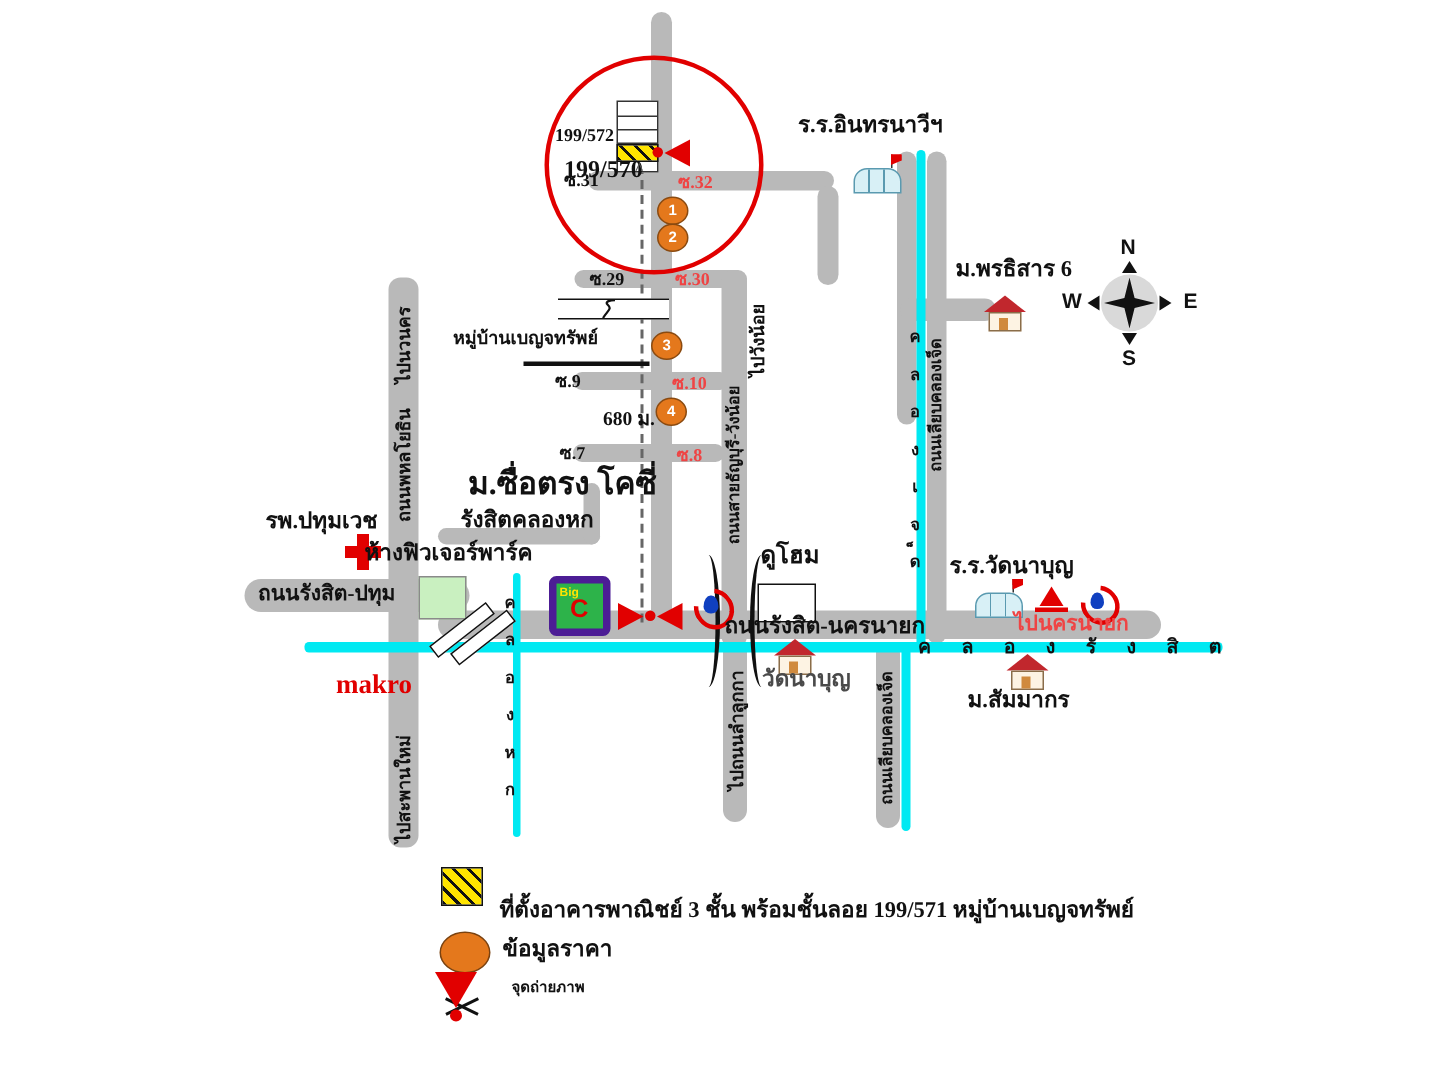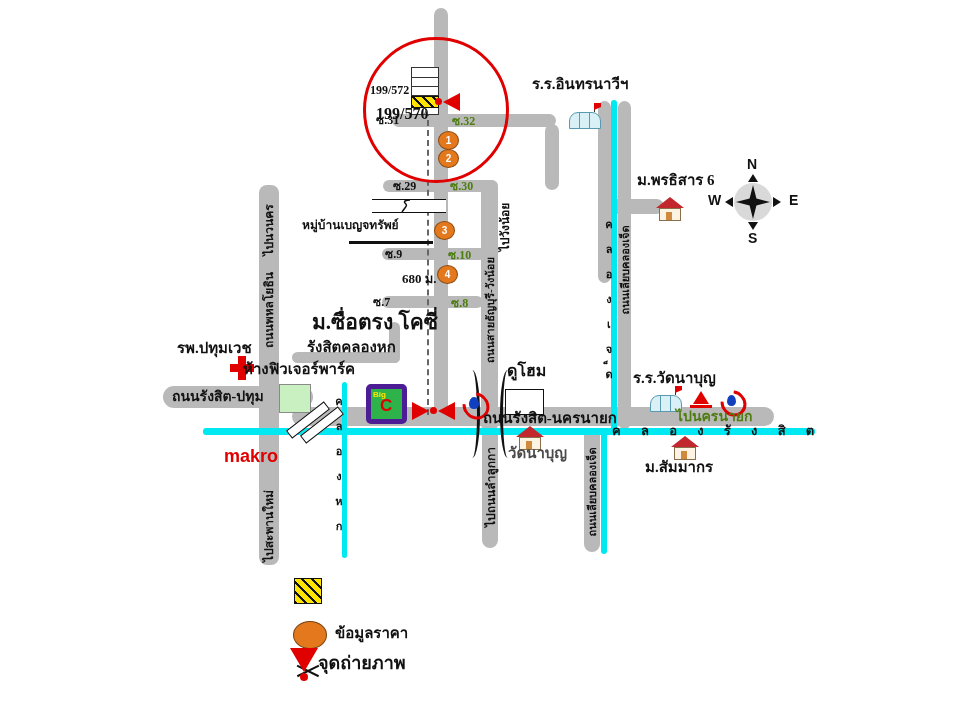--- a/index.html
+++ b/index.html
@@ -2,21 +2,21 @@
 <html><head>
 <meta charset="utf-8">
 <style>
   html,body{margin:0;padding:0;background:#fff}
   .stage{position:relative;width:960px;height:720px;background:#fff;overflow:hidden;
          font-family:"Liberation Serif","DejaVu Serif",serif}
   .abs{position:absolute}
   .road{position:absolute;background:#b9b9b9;border-radius:8px}
   .canal{position:absolute;background:#00e9f2;border-radius:3px}
   .lbl{position:absolute;font-weight:bold;color:#111;white-space:nowrap;line-height:1}
-  .white{color:#4d7c0f}
+  .white{color:#ef4444}
   .rot{position:absolute;font-weight:bold;color:#111;white-space:nowrap;line-height:1;
        transform:translate(-50%,-50%) rotate(-90deg)}
   .stack{position:absolute;font-weight:bold;color:#111;writing-mode:vertical-rl;
          text-orientation:upright;letter-spacing:7px;line-height:1}
   .marker{position:absolute;width:19px;height:17px;background:#e4781c;border:1.5px solid #8a4a10;
           border-radius:50%;color:#fff;font:bold 10px "Liberation Sans",sans-serif;
           display:flex;align-items:center;justify-content:center;z-index:6}
   .dot{position:absolute;background:#e10000;border-radius:50%;width:7px;height:7px;z-index:6}
   .tri-l{position:absolute;width:0;height:0;border:9px solid transparent;border-left:none;
          border-right:17px solid #e10000;z-index:6}
@@ -100,21 +100,21 @@
   <div class="tri-l" style="left:443px;top:93px"></div>
 
   <div class="tri-r" style="left:412px;top:402px"></div>
   <div class="dot" style="left:430px;top:407px"></div>
   <div class="tri-l" style="left:438px;top:402px"></div>
 
   <div class="lbl" style="left:376px;top:114px;font-size:12px;z-index:8">ซ.31</div>
   <div class="lbl white" style="left:452px;top:115px;font-size:12px;z-index:8">ซ.32</div>
   <div class="lbl" style="left:393px;top:180px;font-size:12px;z-index:8">ซ.29</div>
   <div class="lbl white" style="left:450px;top:180px;font-size:12px;z-index:8">ซ.30</div>
-  <div class="lbl" style="left:385px;top:248px;font-size:12px;z-index:8">ซ.9</div>
+  <div class="lbl" style="left:370px;top:248px;font-size:12px;z-index:8">ซ.9</div>
   <div class="lbl white" style="left:448px;top:249px;font-size:12px;z-index:8">ซ.10</div>
   <div class="lbl" style="left:373px;top:296px;font-size:12px;z-index:8">ซ.7</div>
   <div class="lbl white" style="left:451px;top:297px;font-size:12px;z-index:8">ซ.8</div>
 
   <div class="marker" style="left:438px;top:131px">1</div>
   <div class="marker" style="left:438px;top:149px">2</div>
   <div class="marker" style="left:434px;top:221px">3</div>
   <div class="marker" style="left:437px;top:265px">4</div>
 
   <div class="lbl" style="left:302px;top:219px;font-size:12px;z-index:8">หมู่บ้านเบญจทรัพย์</div>
@@ -162,21 +162,21 @@
     <div style="position:absolute;left:0;top:8px;width:24px;height:8px;background:#e10000"></div>
   </div>
   <div class="lbl" style="left:172px;top:390px;font-size:14px;z-index:8">ถนนรังสิต-ปทุม</div>
 
   <div class="lbl" style="left:243px;top:362px;font-size:15px;z-index:8">ห้างฟิวเจอร์พาร์ค</div>
   <div class="abs" style="left:279px;top:384px;width:30px;height:27px;background:#c9f0c0;border:1.5px solid #8a8a8a;z-index:4"></div>
 
   <div class="lbl" style="left:312px;top:312px;font-size:21px;z-index:8">ม.ซื่อตรง โคซี่</div>
   <div class="lbl" style="left:307px;top:340px;font-size:15px;z-index:8">รังสิตคลองหก</div>
 
-  <div class="lbl" style="left:224px;top:447px;font-size:18px;color:#e10000;font-family:Liberation Sans, sans-serif;z-index:8">makro</div>
+  <div class="lbl" style="left:224px;top:447px;font-size:18px;color:#e10000;font-family:Liberation Serif, serif;z-index:8">makro</div>
 
   <div class="stack" style="left:333px;top:392px;font-size:11px;height:160px;z-index:8">คลองหก</div>
 
   <div class="abs" style="left:366px;top:384px;width:31px;height:30px;background:#2db34a;border-radius:5px;border:5px solid #4c1d95;z-index:5">
     <div class="lbl" style="left:2px;top:2px;font-size:8px;color:#ffe400;font-family:'Liberation Sans',sans-serif">Big</div>
     <div class="lbl" style="left:9px;top:8px;font-size:17px;color:#e10000;font-family:'Liberation Sans',sans-serif">C</div>
   </div>
 
   <div class="abs" style="left:462px;top:390px;width:24px;height:28px;z-index:5">
     <div style="position:absolute;left:1px;top:2px;width:20px;height:22px;border:3px solid #e10000;border-radius:50%;border-top-color:transparent;transform:rotate(-40deg)"></div>
@@ -217,26 +217,27 @@
   <div class="lbl" style="left:612px;top:424px;font-size:13px;word-spacing:13px;letter-spacing:2px;z-index:8">ค ล อ ง รั ง สิ ต</div>
   <div class="house" style="left:671px;top:436px;z-index:5">
     <div class="roof"></div>
       <div class="body">
         <div class="door"></div>
       </div>
   </div>
   <div class="lbl" style="left:645px;top:460px;font-size:15px;z-index:8">ม.สัมมากร</div>
 
   <div class="hatch" style="position:absolute;left:294px;top:578px;width:26px;height:24px;z-index:8"></div>
+  <div class="lbl" style="left:333px;top:600px;font-size:15px;z-index:8">ที่ตั้งอาคารพาณิชย์ 3 ชั้น พร้อมชั้นลอย 199/571  หมู่บ้านเบญจทรัพย์</div>
 
   <div class="abs" style="left:293px;top:621px;width:32px;height:26px;background:#e4781c;border:1.5px solid #7a4210;border-radius:50%;z-index:8"></div>
   <div class="lbl" style="left:335px;top:626px;font-size:15px;z-index:8">ข้อมูลราคา</div>
 
   <div class="abs" style="left:288px;top:648px;width:34px;height:34px;z-index:8">
     <div style="position:absolute;left:8px;top:22px;width:24px;height:1.5px;background:#111;transform:rotate(26deg)"></div>
     <div style="position:absolute;left:8px;top:22px;width:24px;height:1.5px;background:#111;transform:rotate(-26deg)"></div>
     <div style="position:absolute;left:2px;top:0;width:0;height:0;border-left:14px solid transparent;border-right:14px solid transparent;border-top:24px solid #e10000"></div>
     <div style="position:absolute;left:12px;top:25px;width:8px;height:8px;background:#e10000;border-radius:50%"></div>
   </div>
-  <div class="lbl" style="left:318px;top:654px;font-size:18px;z-index:8">จุดถ่ายภาพ</div>
+  <div class="lbl" style="left:341px;top:654px;font-size:10px;z-index:8">จุดถ่ายภาพ</div>
 
 
 </div>
 
 </body></html>

